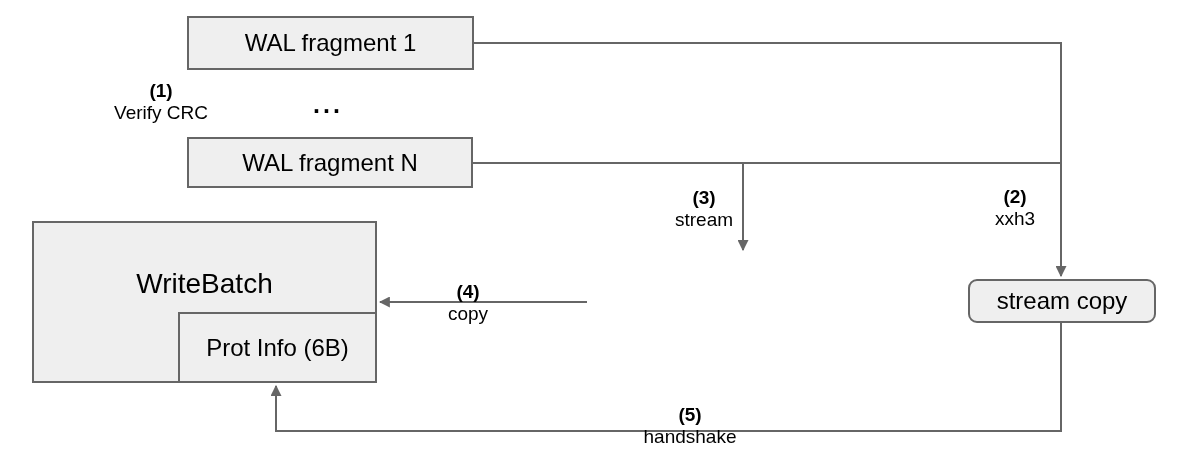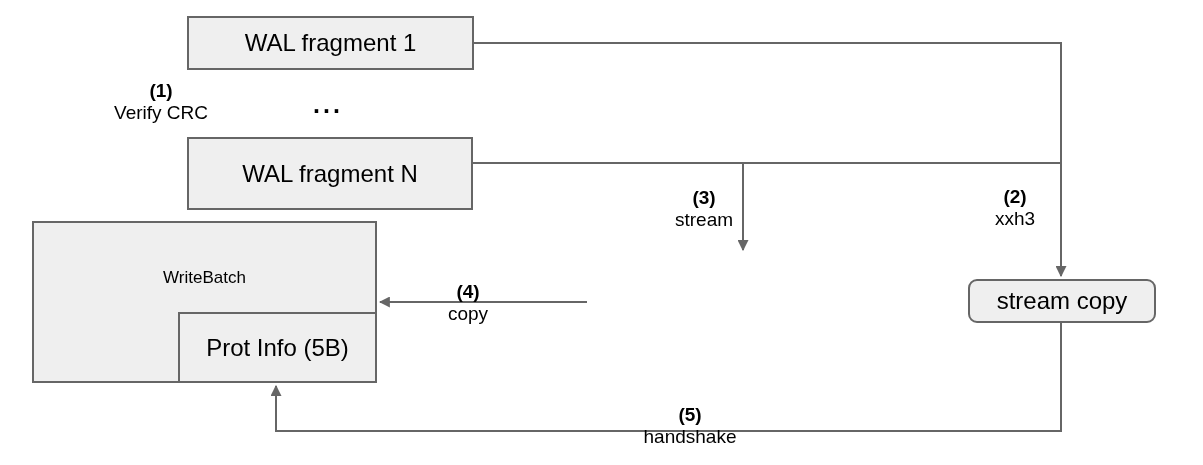--- a/index.html
+++ b/index.html
@@ -37,21 +37,21 @@
   .node.rounded {
     border-radius: 9px;
   }
   
   .wb-label {
     position: absolute;
     left: 32px;
     top: 268px;
     width: 345px;
     text-align: center;
-    font-size: 17px;
+    font-size: 28px;
     color: #000000;
   }
   .step {
     position: absolute;
     transform: translateX(-50%);
     text-align: center;
     font-size: 19px;
     line-height: 22px;
     color: #000000;
     white-space: nowrap;
@@ -84,29 +84,29 @@
     <path d="M473,163 H1061" fill="none" stroke="#666666" stroke-width="2"></path>
     <path d="M743,164 V250" fill="none" stroke="#666666" stroke-width="2" marker-end="url(#arr)"></path>
     <path d="M587,302 H380" fill="none" stroke="#666666" stroke-width="2" marker-end="url(#arr)"></path>
     <path d="M1061,323 V431 H276 V386" fill="none" stroke="#666666" stroke-width="2" marker-end="url(#arr)"></path>
   </svg>
 
   <div class="node" style="left:187px; top:16px; width:287px; height:54px;">
     <span>WAL fragment 1</span>
   </div>
 
-  <div class="node" style="left:187px; top:137px; width:286px; height:73px;justify-content:center;">
+  <div class="node" style="left:187px; top:137px; width:286px; height:51px;justify-content:center;">
     <span>WAL fragment N</span>
   </div>
 
   <div class="node" style="left:32px; top:221px; width:345px; height:162px;"></div>
   <div class="wb-label">WriteBatch</div>
 
   <div class="node" style="left:178px; top:312px; width:199px; height:71px;">
-    <span>Prot Info (5B)</span>
+    <span>Prot Info (6B)</span>
   </div>
 
 
   <div class="node rounded" style="left:968px; top:279px; width:188px; height:44px;">
     <span>stream copy</span>
   </div>
 
   <div class="ellipsis" style="left:328px; top:90px;">...</div>
 
   <div class="step" style="left:161px; top:80px;">

